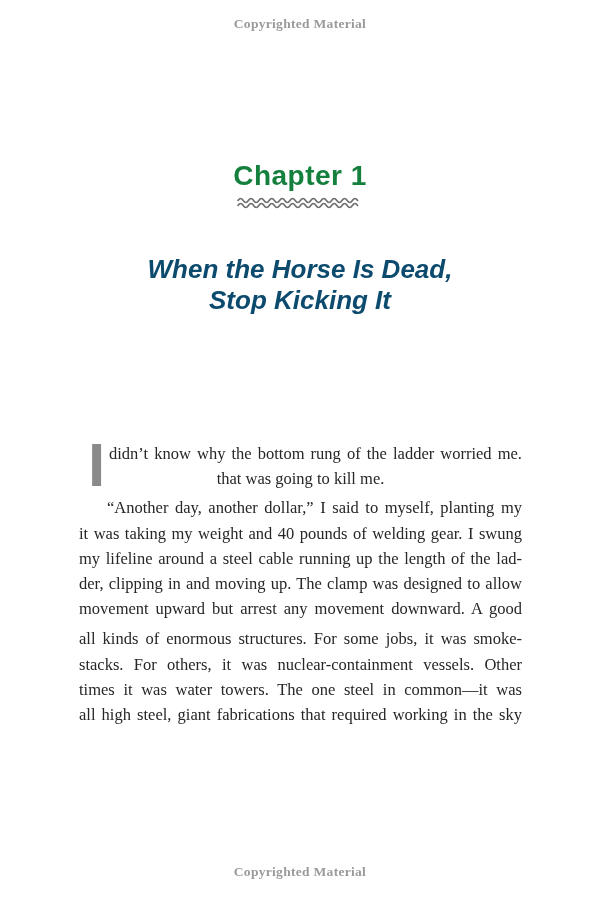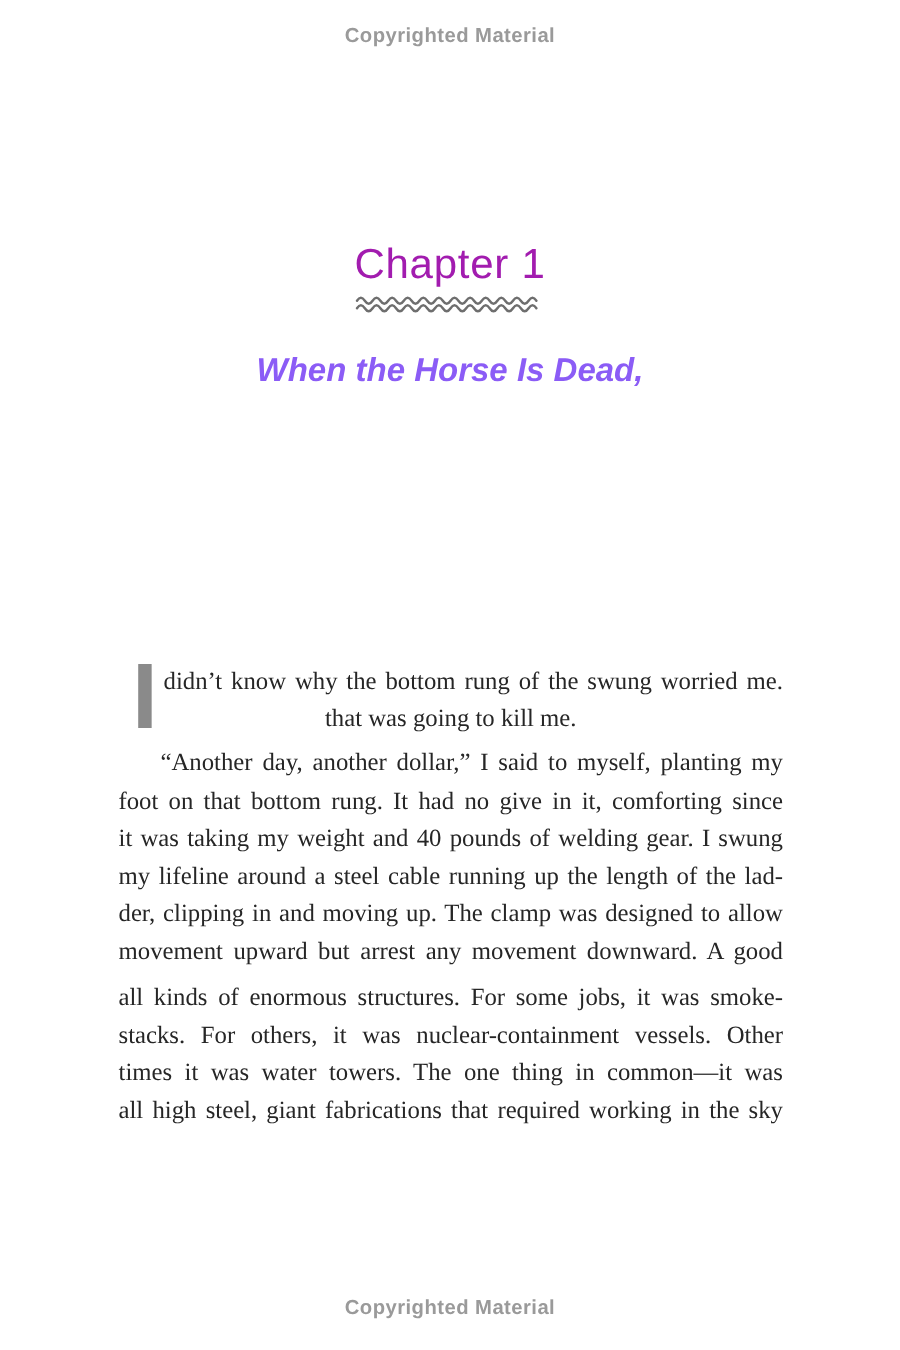--- a/index.html
+++ b/index.html
@@ -6,50 +6,50 @@
   .page{
     position:relative;
     width:600px;height:900px;
     background:#ffffff;
     overflow:hidden;
     font-family:"Liberation Serif", serif;
   }
   .watermark{
     position:absolute;left:0;width:100%;
     text-align:center;
-    font-family:Liberation Sans, sans-serif;
+    font-family:Liberation Serif, serif;
     font-weight:bold;
     font-size:13.5px;
     letter-spacing:0.3px;
     color:#9a9a9a;
   }
   .watermark.top{top:16px;}
   .watermark.bottom{top:864px;}
   .chapter-heading{
     position:absolute;top:160px;left:0;width:100%;
     text-align:center;
     font-family:"Liberation Sans", sans-serif;
-    font-weight:400;
+    font-weight:700;
     font-size:28px;
     letter-spacing:0.5px;
-    color:#a21caf;
+    color:#15803d;
   }
   .ornament-wrap{
     position:absolute;top:196px;left:0;width:100%;
     text-align:center;
   }
   .chapter-title{
-    position:absolute;top:231px;left:0;width:100%;
+    position:absolute;top:254px;left:0;width:100%;
     text-align:center;
     font-family:"Liberation Sans", sans-serif;
     font-style:italic;
     font-weight:bold;
-    font-size:22px;
+    font-size:26px;
     line-height:31px;
-    color:#8b5cf6;
+    color:#0c4a6e;
   }
   .body-block{
     position:absolute;left:79px;top:441px;width:443px;
     color:#262626;
     font-size:16.5px;
   }
   .para{margin:0;padding:0;}
   .para.p2{margin-top:4px;}
   .para.p3{margin-top:5px;}
   .bline{
@@ -89,43 +89,43 @@
 
   <div class="ornament-wrap">
     <svg width="128" height="14" viewBox="0 0 128 14" fill="none" stroke="#6e6e6e" stroke-width="1.6" stroke-linecap="round">
       <path d="M2 4.5 q2.6 -4 5.2 0 t5.2 0 t5.2 0 t5.2 0 t5.2 0 t5.2 0 t5.2 0 t5.2 0 t5.2 0 t5.2 0 t5.2 0 t5.2 0 t5.2 0 t5.2 0 t5.2 0 t5.2 0 t5.2 0 t5.2 0 t5.2 0 t5.2 0 t5.2 0 t5.2 0 t5.2 0"></path>
       <path d="M2 9.5 q2.6 -4 5.2 0 t5.2 0 t5.2 0 t5.2 0 t5.2 0 t5.2 0 t5.2 0 t5.2 0 t5.2 0 t5.2 0 t5.2 0 t5.2 0 t5.2 0 t5.2 0 t5.2 0 t5.2 0 t5.2 0 t5.2 0 t5.2 0 t5.2 0 t5.2 0 t5.2 0 t5.2 0"></path>
     </svg>
   </div>
 
   <div class="chapter-title">
     <div>When the Horse Is Dead,</div>
+    <div>Stop Kicking It</div>
   </div>
 
   <div class="body-block">
 
     <div class="para p1">
       <span class="dropcap">I</span>
-      <div class="bline just dc-indent">didn’t know why the bottom rung of the swung worried me.</div>
+      <div class="bline just dc-indent">didn’t know why the bottom rung of the ladder worried me.</div>
       <div class="bline">that was going to kill me.</div>
     </div>
 
     <div class="para p2">
       <div class="bline just p-indent">“Another day, another dollar,” I said to myself, planting my</div>
-      <div class="bline just">foot on that bottom rung. It had no give in it, comforting since</div>
       <div class="bline just">it was taking my weight and 40 pounds of welding gear. I swung</div>
       <div class="bline just">my lifeline around a steel cable running up the length of the lad-</div>
       <div class="bline just">der, clipping in and moving up. The clamp was designed to allow</div>
       <div class="bline just">movement upward but arrest any movement downward. A good</div>
     </div>
 
     <div class="para p3">
       <div class="bline just">all kinds of enormous structures. For some jobs, it was smoke-</div>
       <div class="bline just">stacks. For others, it was nuclear-containment vessels. Other</div>
-      <div class="bline just">times it was water towers. The one thing in common—it was</div>
+      <div class="bline just">times it was water towers. The one steel in common—it was</div>
       <div class="bline just">all high steel, giant fabrications that required working in the sky</div>
     </div>
 
   </div>
 
   <div class="watermark bottom">Copyrighted Material</div>
 
 </div>
 
 </body></html>

